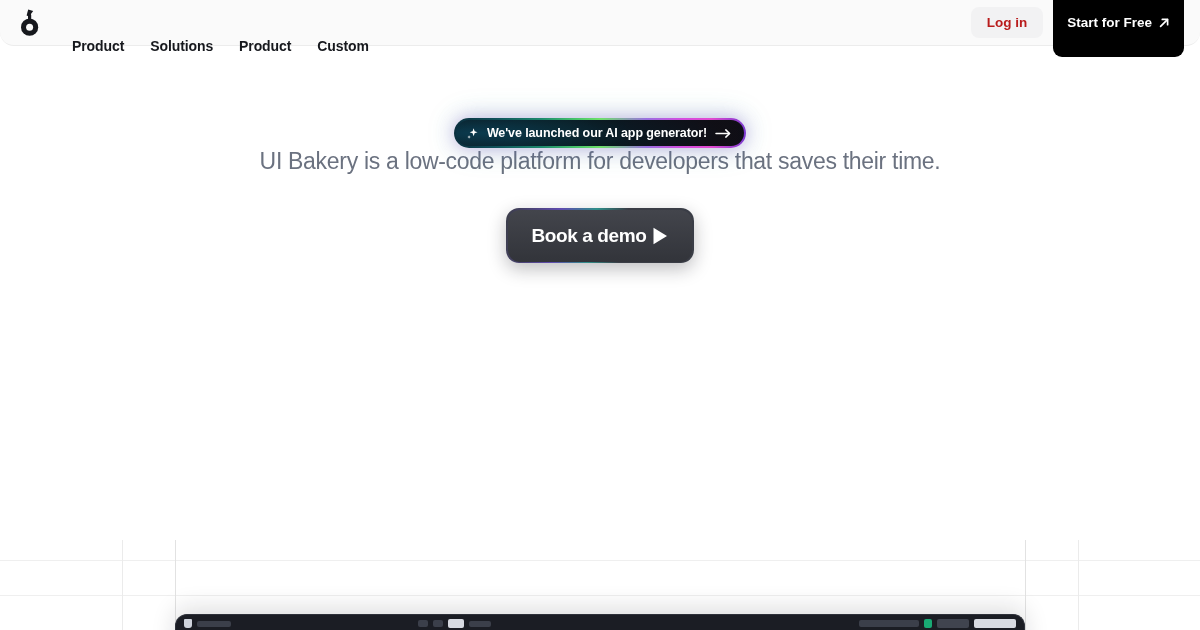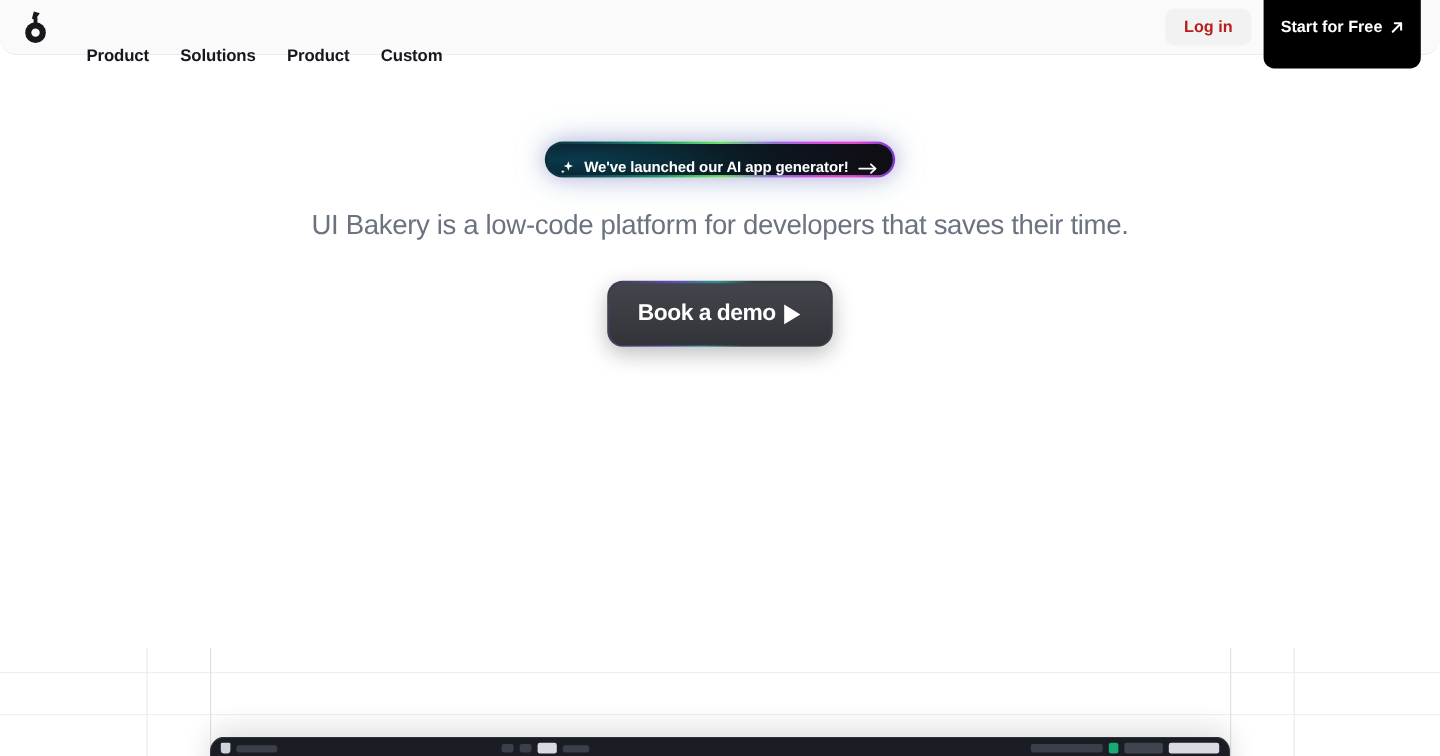--- a/index.html
+++ b/index.html
@@ -72,21 +72,21 @@
     border-radius:999px;
     padding:2px;
     background:linear-gradient(90deg,#0b2f3f 0%,#10505a 14%,#1d8a6e 30%,#49c56b 42%,#6ee06a 50%,#9a6fe0 66%,#d44ce0 78%,#e24ad0 88%,#7a3ad0 100%);
     box-shadow:0 0 18px rgba(120,60,200,0.35), 0 0 30px rgba(40,160,140,0.22);
     cursor:pointer;
   }
   .pill-inner {
     border-radius:999px;
     height:26px;
     padding:0 12px 0 10px;
-    display:flex; align-items:flex-end; gap:8px;
+    display:flex; align-items:center; gap:8px;
     background:
       radial-gradient(120% 200% at 8% 50%, rgba(10,60,80,0.92) 0%, rgba(10,24,32,0.95) 45%, rgba(14,14,20,0.97) 70%),
       linear-gradient(90deg,#072230 0%,#0d3a3a 22%,#10402f 38%,#16202c 52%,#2a1540 70%,#4a1252 86%,#2b0f3a 100%);
     position:relative;
   }
   .pill-text {
     font-size:12.5px; font-weight:700; color:#ffffff;
     white-space:nowrap; letter-spacing:-0.1px;
   }
   .pill-spark, .pill-arrow { display:flex; align-items:center; }
@@ -99,21 +99,20 @@
     font-weight:700;
     letter-spacing:-4.5px;
     text-align:center;
     color:#17191f;
     font-family:"DejaVu Sans", sans-serif;
     font-stretch:condensed;
   }
   .headline .l2 { display:block; }
 
   .subhead {
-    margin-top:26px;
     font-size:23px;
     font-weight:400;
     color:#6b7280;
     letter-spacing:-0.3px;
     text-align:center;
   }
 
   
   .cta-outer {
     margin-top:33px;

